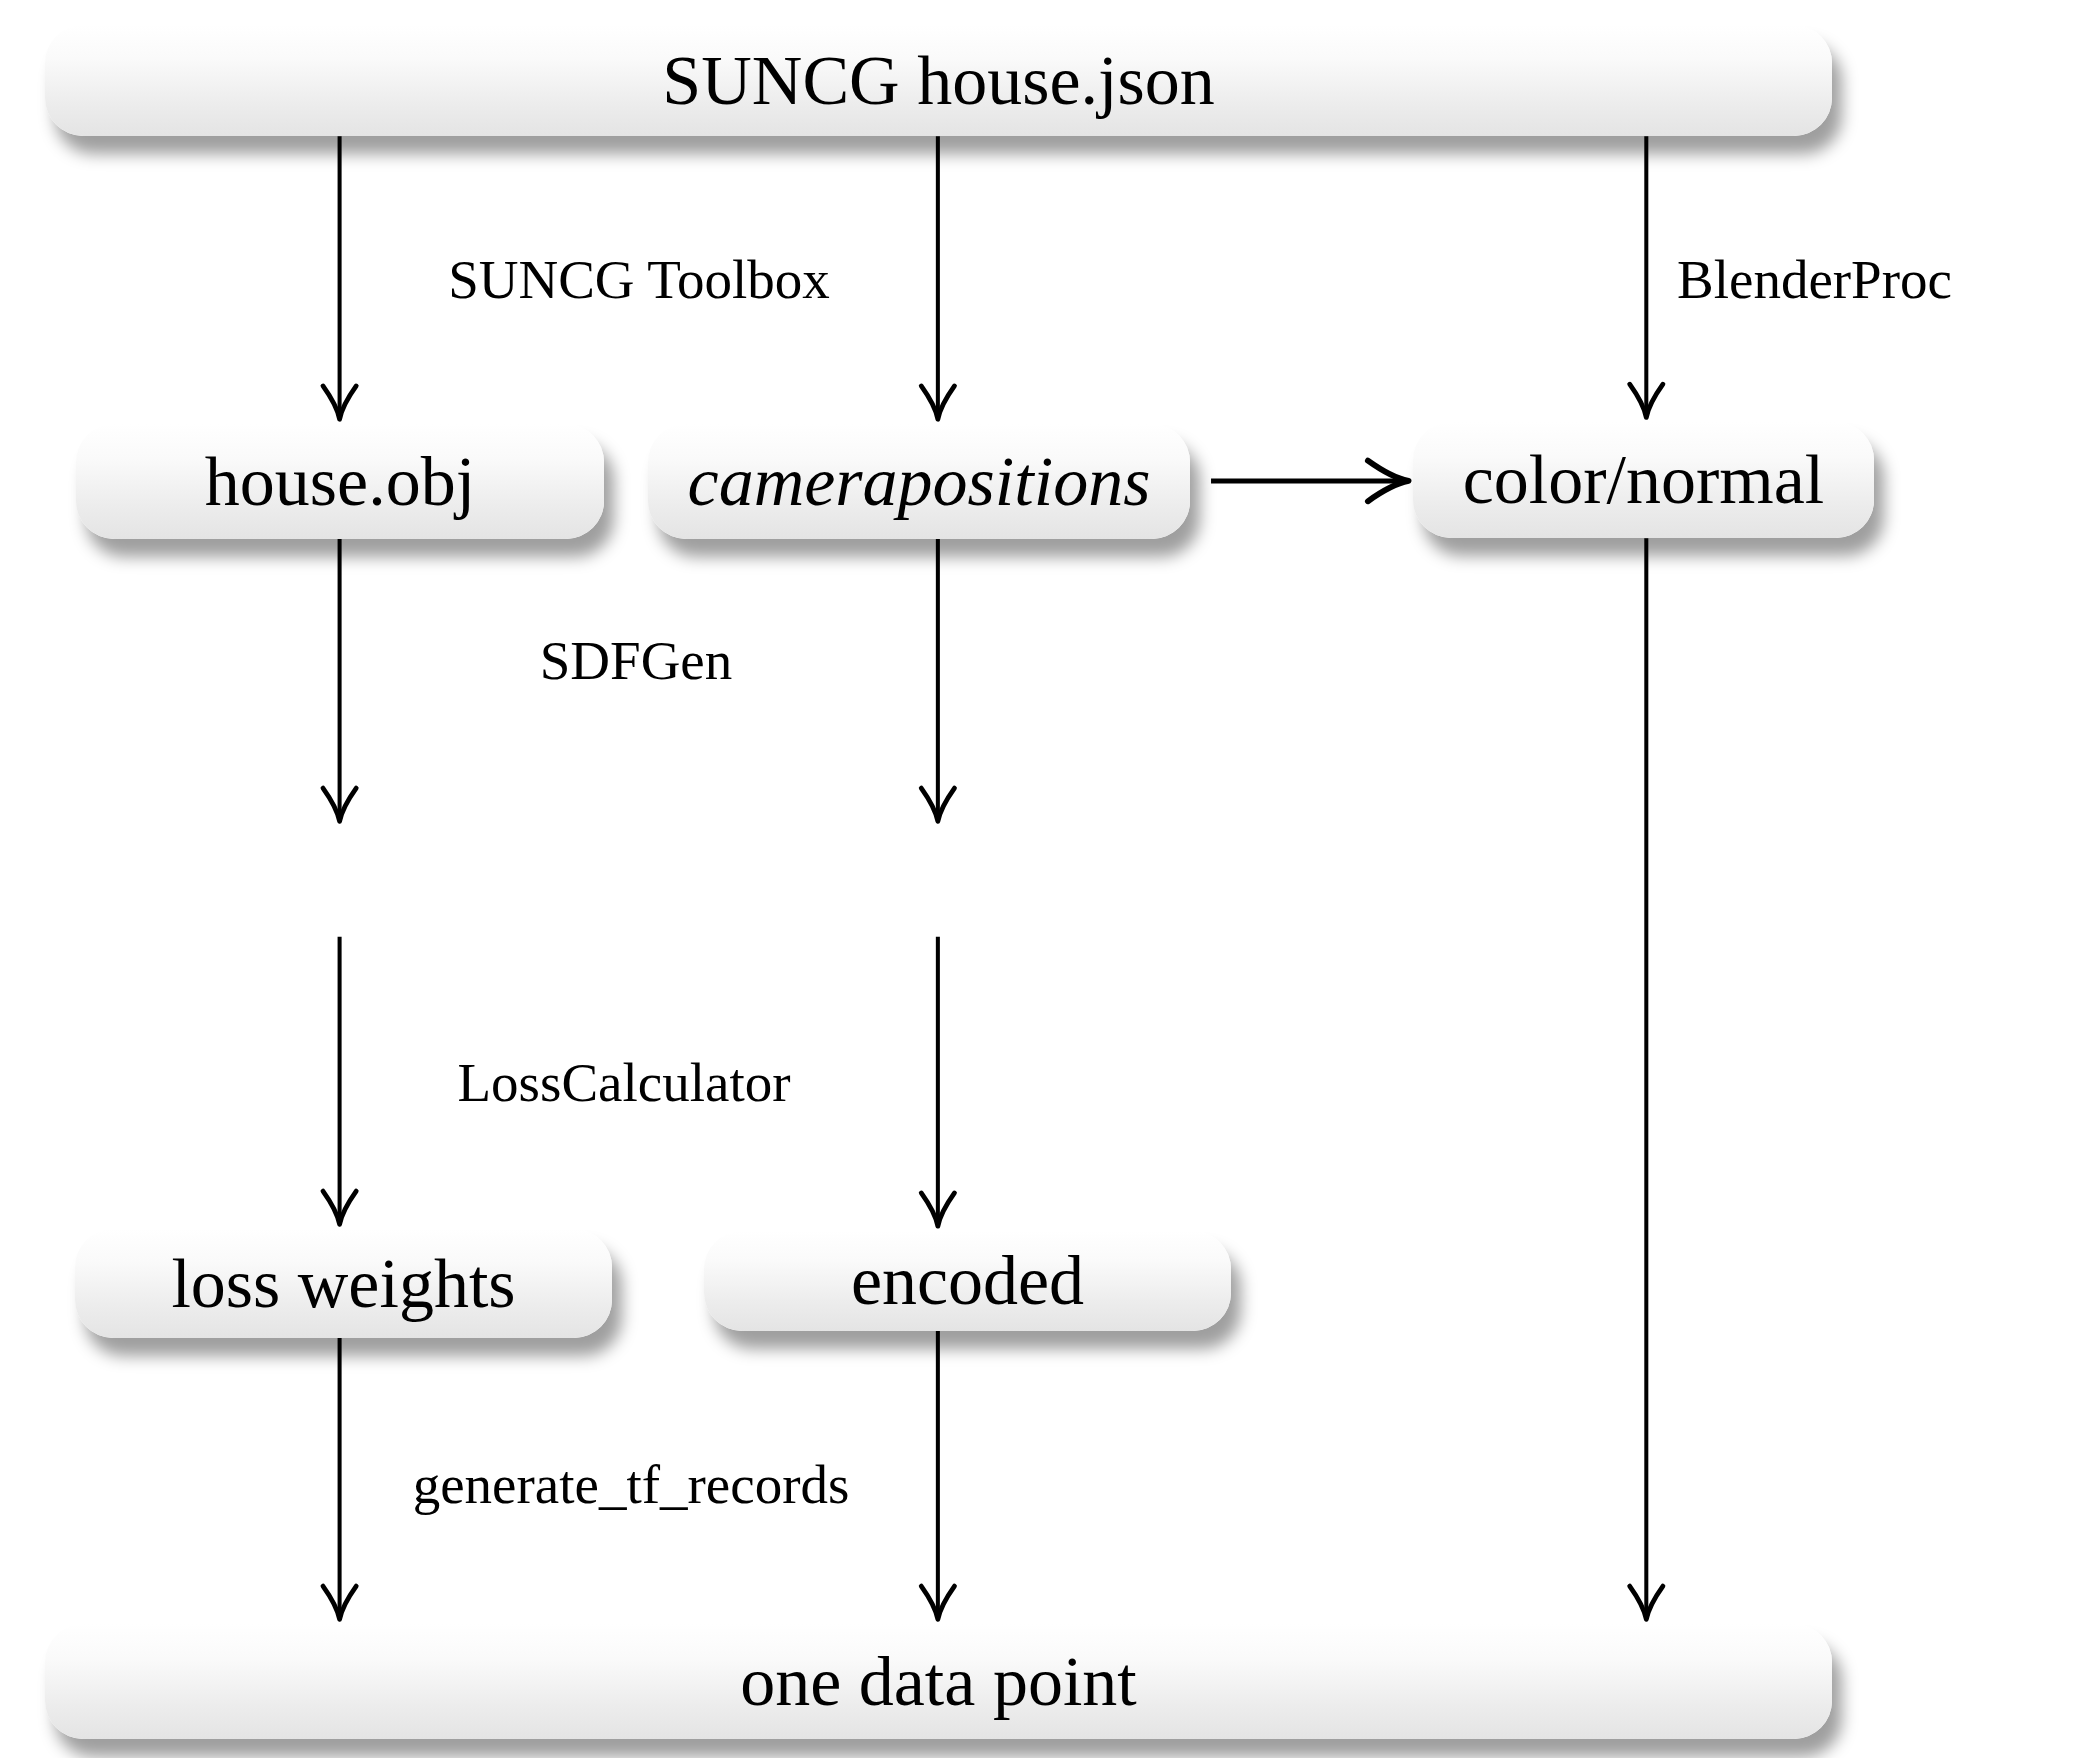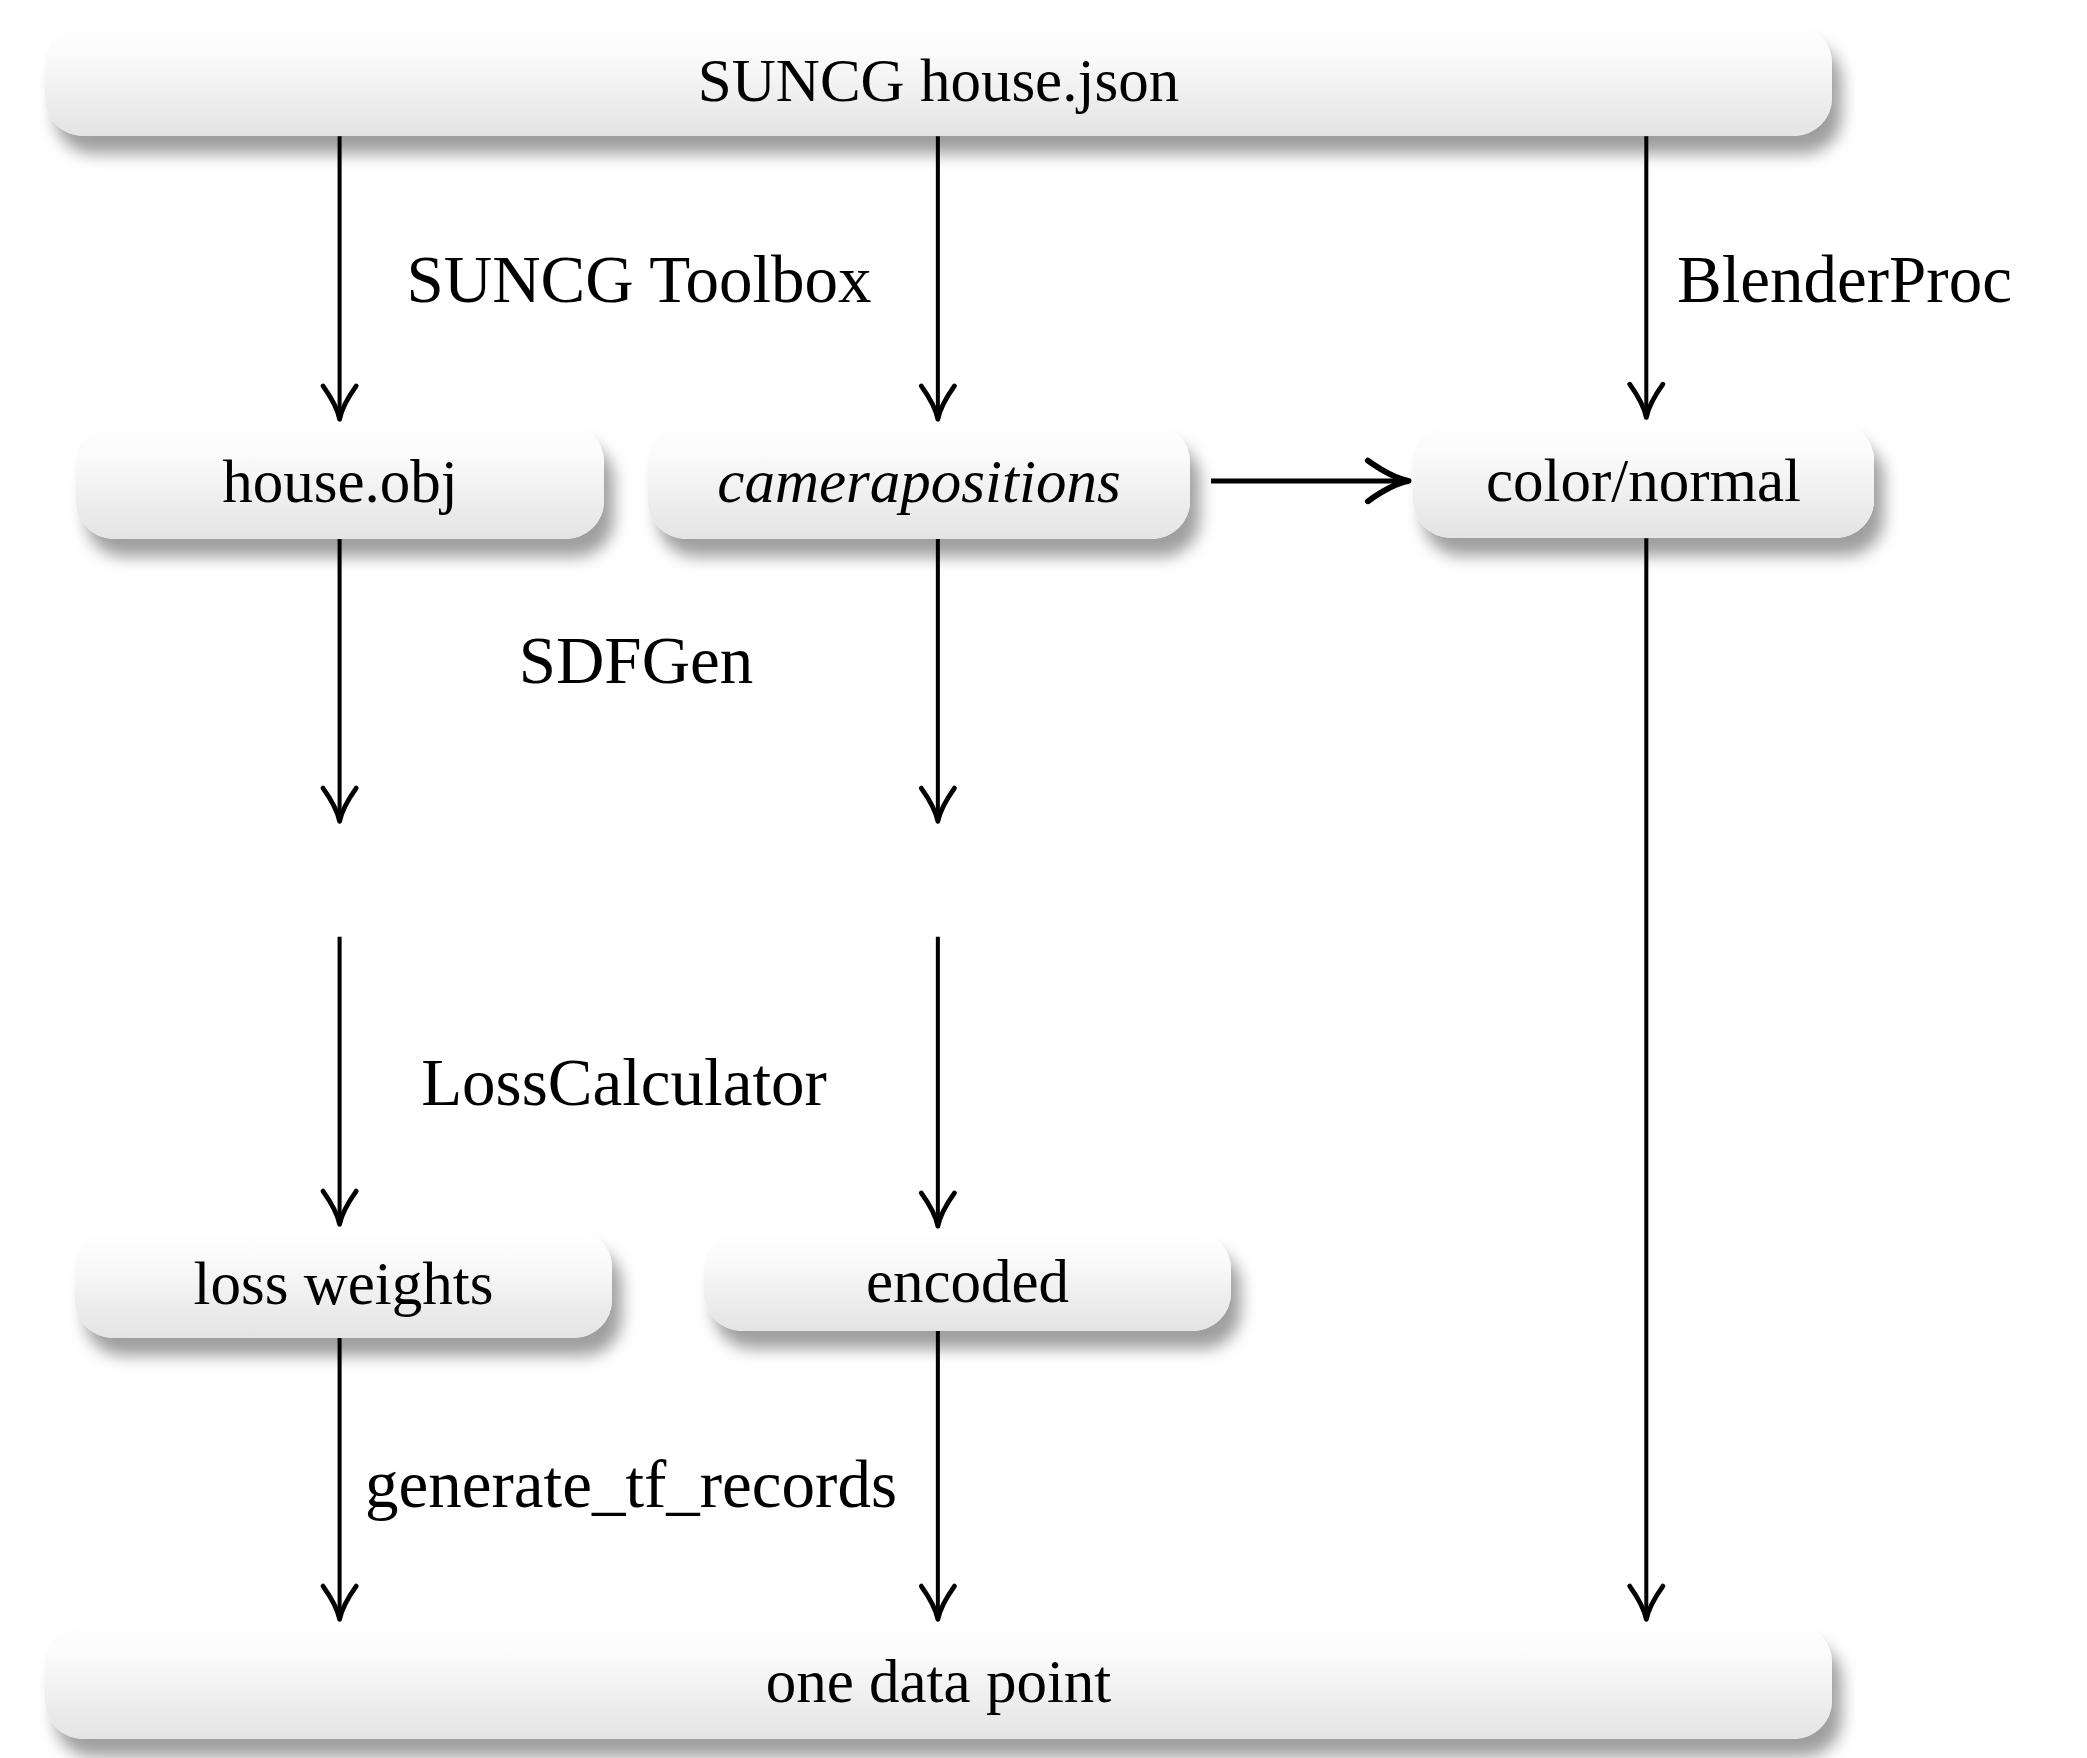--- a/index.html
+++ b/index.html
@@ -24,27 +24,27 @@
     height: 1759px;
   }
   .node {
     position: absolute;
     display: flex;
     align-items: center;
     justify-content: center;
     border-radius: 38px;
     background: linear-gradient(180deg, #ffffff 0%, #fafafa 30%, #ececec 72%, #e4e4e4 100%);
     box-shadow: 9.9px 18px 16px rgba(0, 0, 0, 0.38);
-    font-size: 61px;
+    font-size: 70px;
     line-height: 1;
     white-space: nowrap;
   }
   .edge-label {
     position: absolute;
-    font-size: 67px;
+    font-size: 55px;
     line-height: 1;
     white-space: nowrap;
   }
   .edge-label.centered {
     transform: translate(-50%, -50%);
   }
   .edge-label.left-anchored {
     transform: translate(0, -50%);
   }
 

